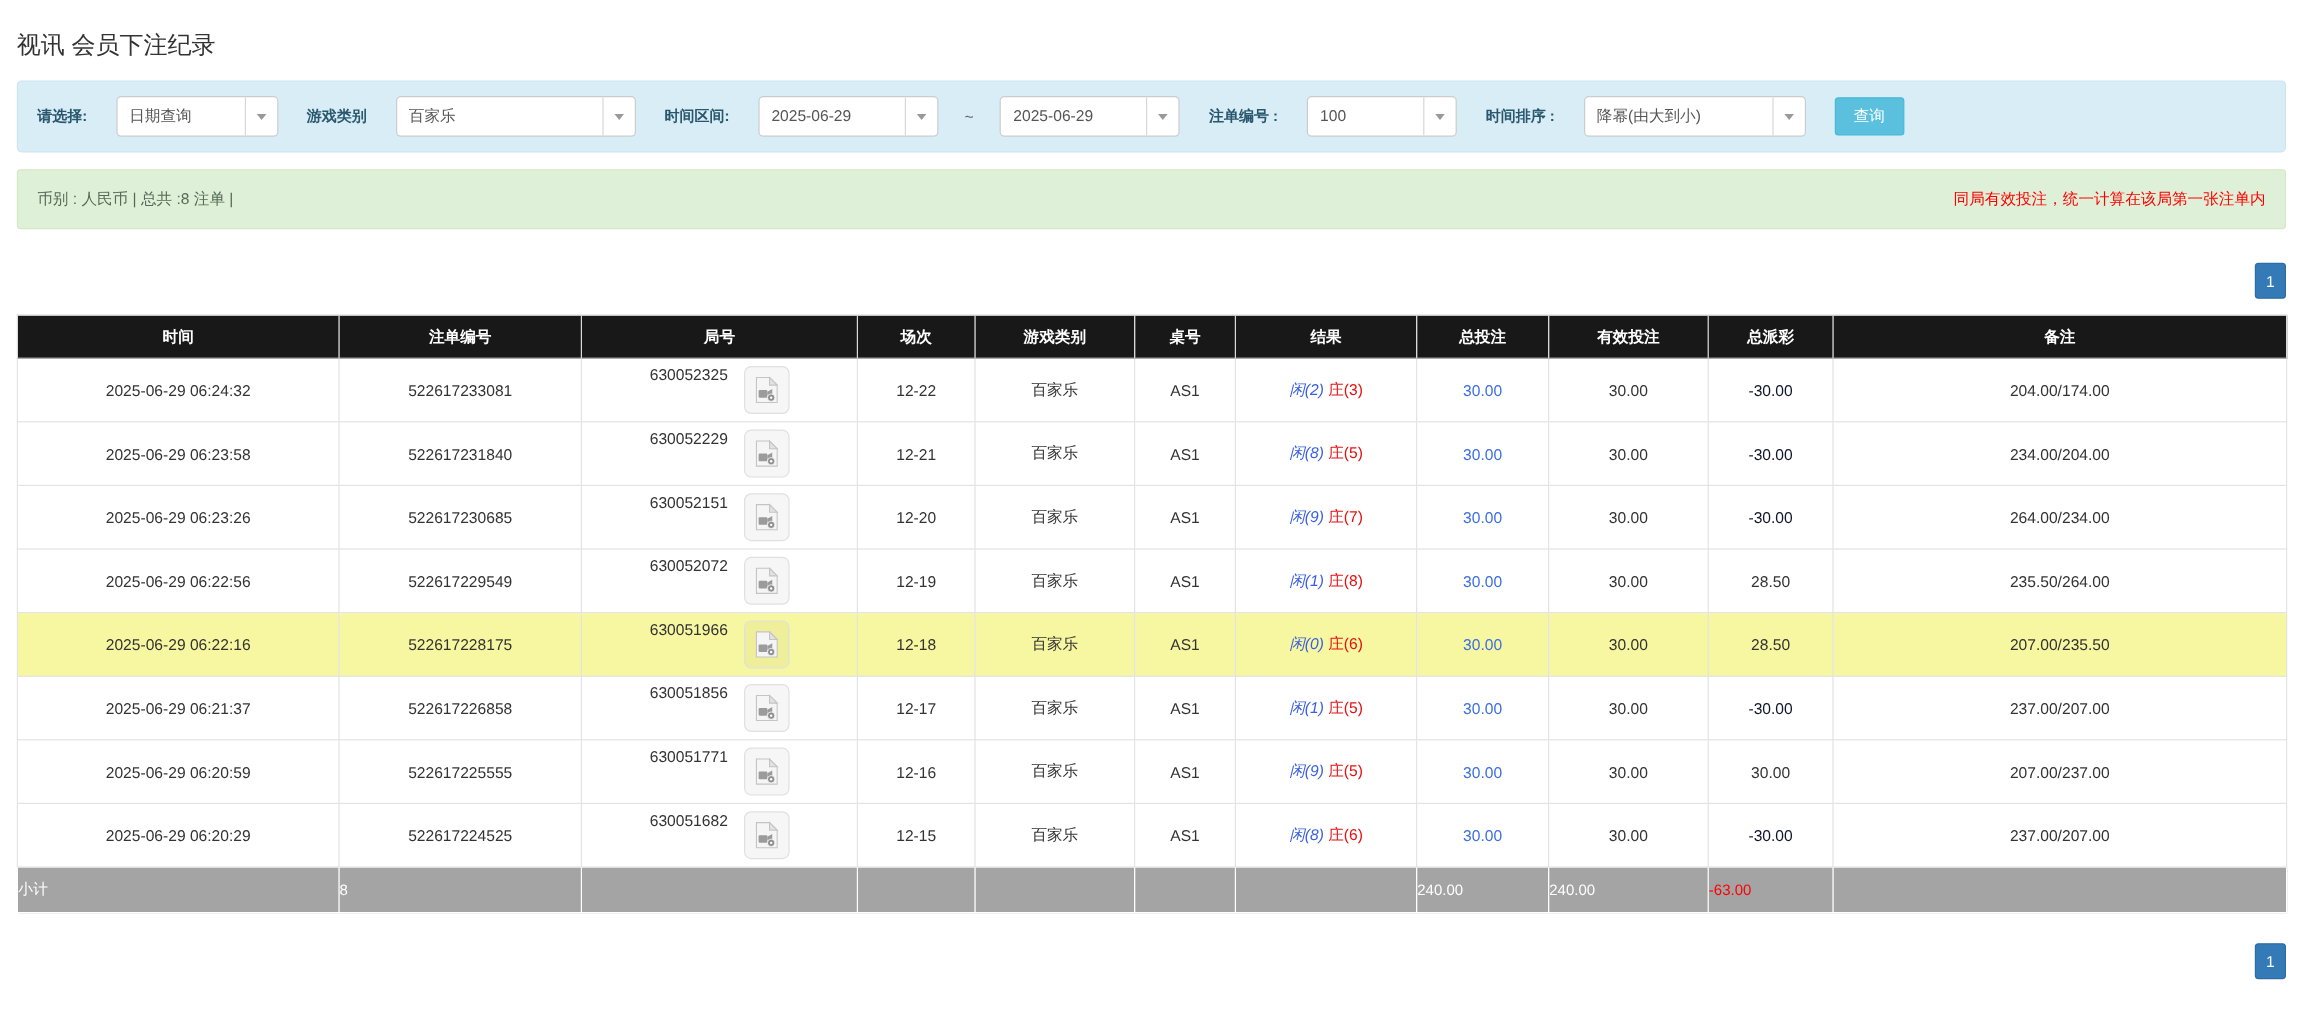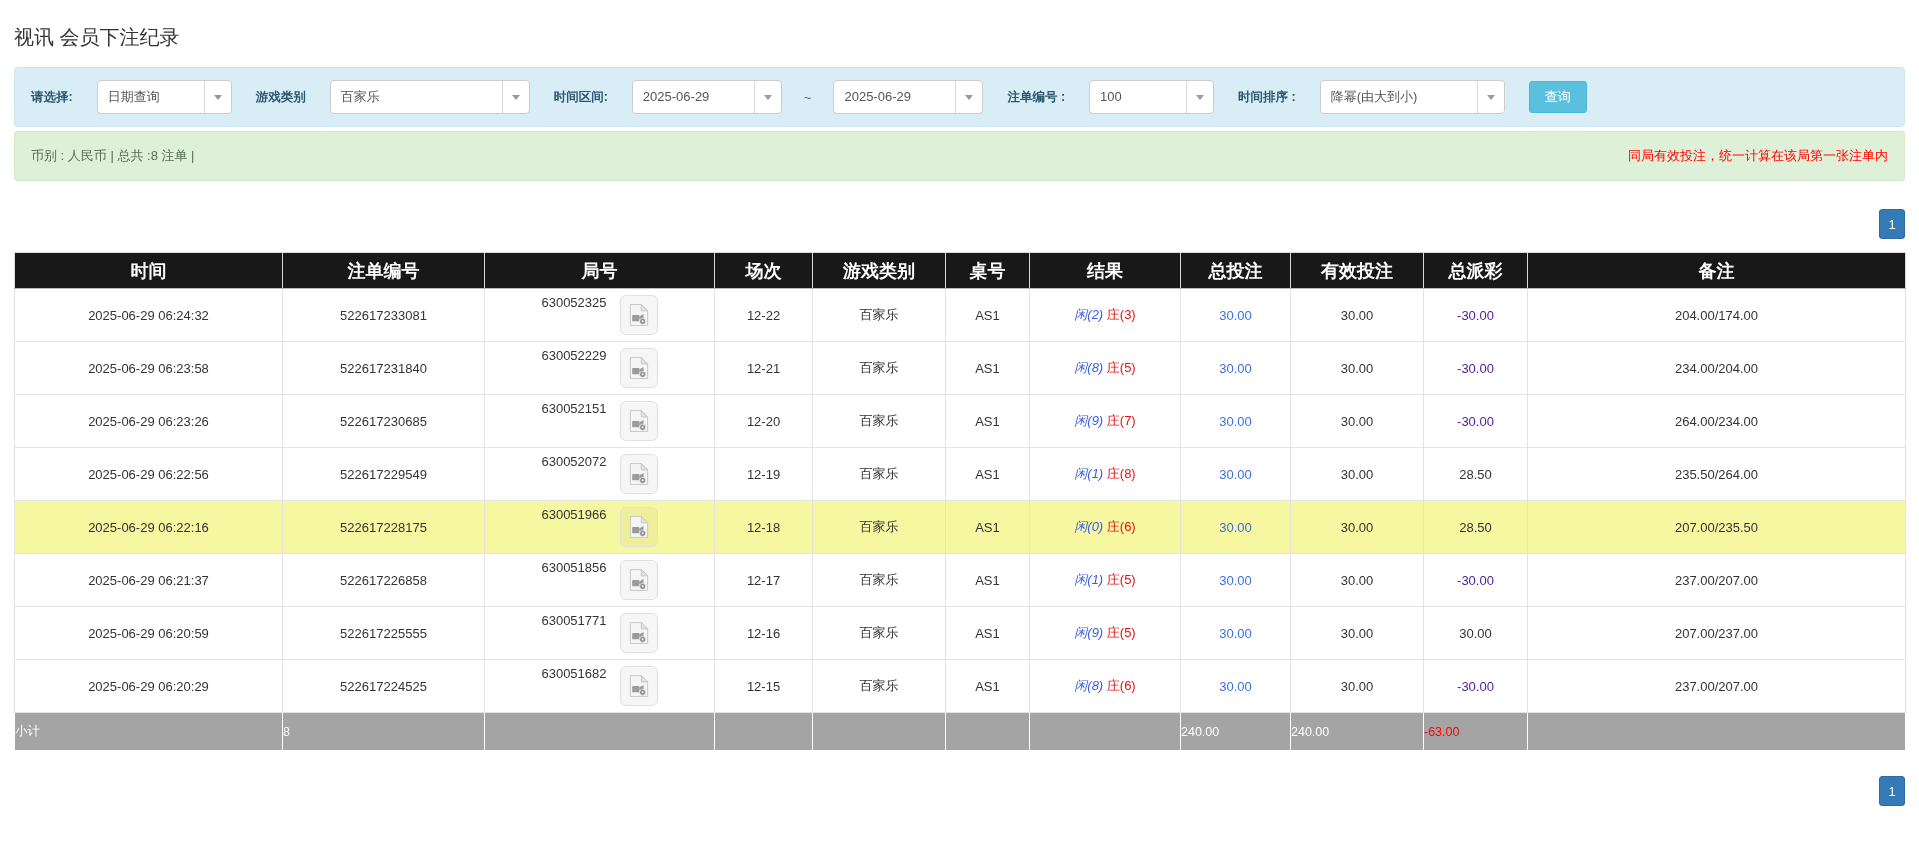--- a/index.html
+++ b/index.html
@@ -22,51 +22,51 @@
     justify-content: center; }
   .caret::after { content: ""; border-left: 4px solid transparent; border-right: 4px solid transparent;
     border-top: 5px solid #999; }
   .w135 { width: 135px; } .w200 { width: 200px; } .w150 { width: 150px; }
   .w125 { width: 125px; } .w185 { width: 185px; }
   .search-btn { height: 32px; padding: 0 15px; background: #5bc0de; border: 1px solid #46b8da;
     border-radius: 3px; color: #fff; font-size: 13px; cursor: pointer;
     font-family: "Liberation Sans", "DejaVu Sans", sans-serif; }
 
   
-  .summary-bar { margin: 4px 14px 0; height: 50px; background: #dff0d8;
+  .summary-bar { margin: 14px 14px 0; height: 50px; background: #dff0d8;
     border: 1px solid #d6e9c6; border-radius: 3px; display: flex; align-items: center;
     justify-content: space-between; padding: 0 16px; font-size: 13px; }
   .summary-left { color: #556b57; }
   .summary-right { color: #ff0000; }
 
   
   .pager { margin: 28px 14px 0; height: 30px; }
   .pager-bottom { margin: 25px 14px 0; height: 30px; }
   .page-btn { float: right; width: 26px; height: 30px; background: #337ab7;
     border: 1px solid #2e6da4; border-radius: 3px; color: #fff; font-size: 13px;
     text-align: center; cursor: pointer;
     font-family: "Liberation Sans", "DejaVu Sans", sans-serif; }
 
   
   table.records { margin: 13px 14px 0; width: 1891px; table-layout: fixed;
     border-collapse: collapse; border: 1px solid #dcdcdc; }
-  thead th { background: #181818; color: #fff; font-size: 18px; font-weight: bold;
+  thead th { background: #181818; color: #fff; font-size: 13px; font-weight: bold;
     height: 36px; text-align: center; border-right: 1px solid #d9d9d9;
     border-bottom: 1px solid #bbb; }
   tbody td { background: #fff; height: 53px; text-align: center; font-size: 13px;
     color: #333; border: 1px solid #e3e3e3; }
   tbody tr.hl td { background: #f7f7a1; }
   .round-wrap { display: inline-flex; gap: 13px; }
   .video-btn { width: 38px; height: 40px; display: inline-flex; align-items: center;
     justify-content: center; background: rgba(0,0,0,0.035); border: 1px solid #e0e0e0;
     border-radius: 6px; cursor: pointer; }
   .player { color: #3a5fe0; font-style: italic; }
   .banker { color: #e41111; }
   .bet-link { color: #3d6fe0; text-decoration: none; cursor: pointer; }
-  .neg { color: #4c1d95; }
+  .neg { color: #0f172a; }
   tfoot td { background: #a4a4a4; color: #fff; font-size: 12.5px; height: 38px;
     border: 1px solid #fff; }
   tfoot td.neg { color: #ff0000; }
 </style>
 </head>
 <body>
 
 <h1 class="page-title">视讯 会员下注纪录</h1>
 
 <div class="filter-bar">

